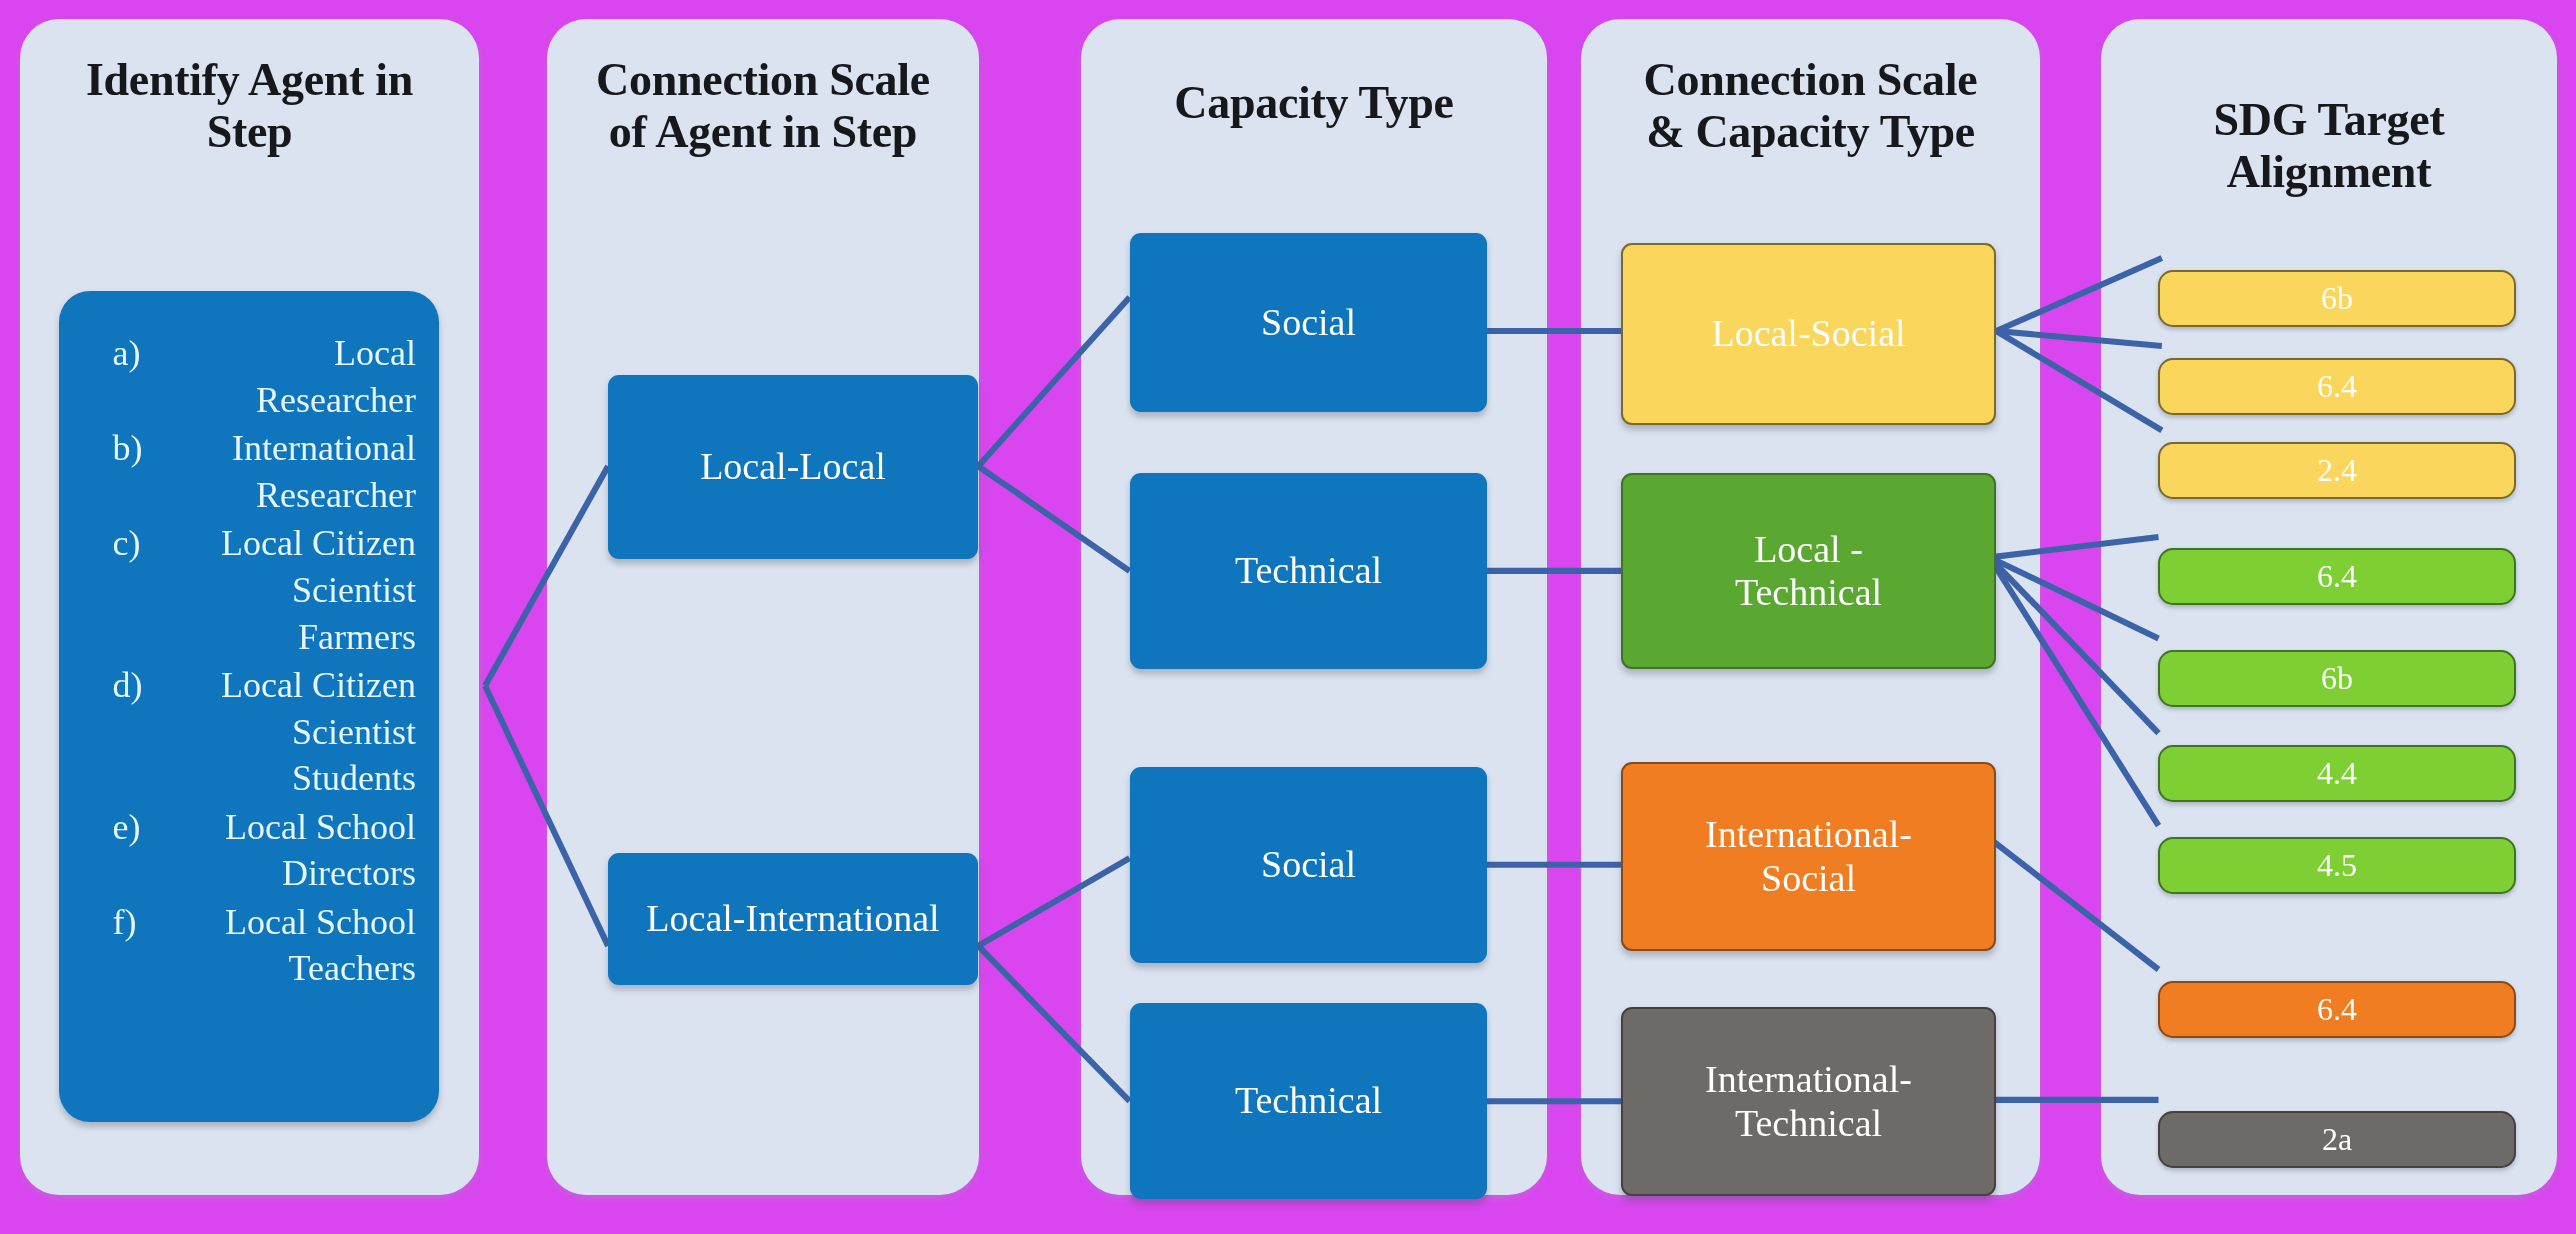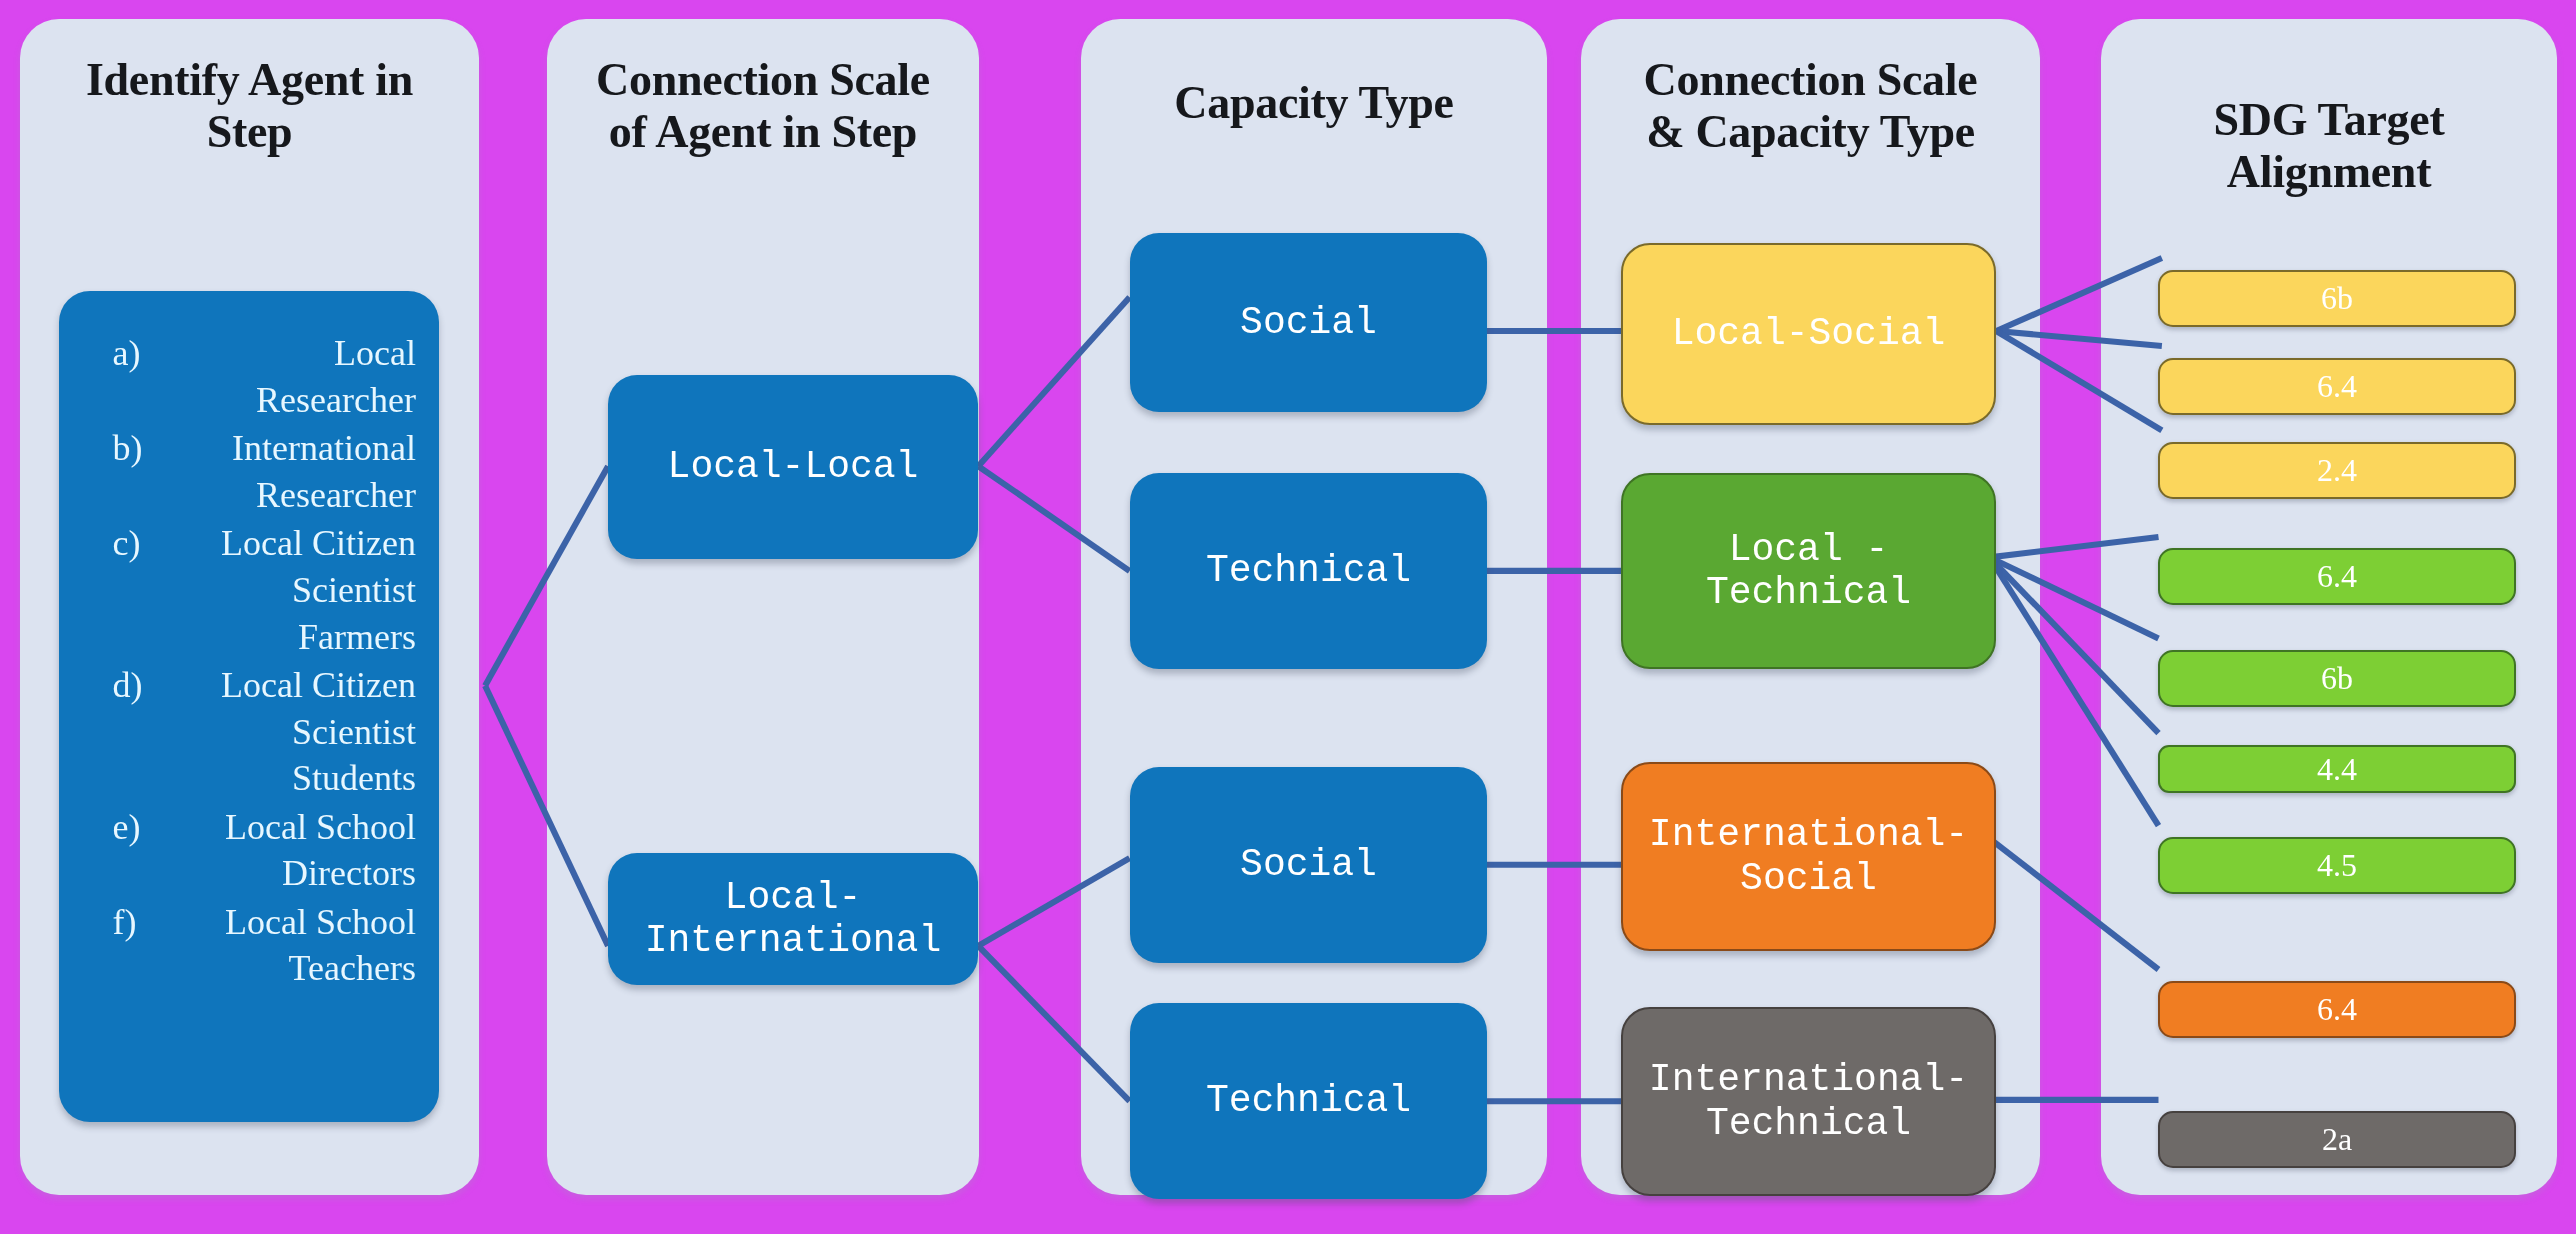--- a/index.html
+++ b/index.html
@@ -36,28 +36,27 @@
     white-space: pre-line;
   }
 
   
   .node {
     position: absolute;
     display: flex;
     align-items: center;
     justify-content: center;
     text-align: center;
-    border-radius: 29px;
+    border-radius: 11px;
     color: #ffffff;
     font-size: 38px;
     line-height: 1.14;
     white-space: pre-line;
     box-sizing: border-box;
     box-shadow: 0 4.7px 6px rgba(60,70,90,0.30);
-    font-family: Liberation Mono, monospace;
   }
   .node.blue   { background: #0f75bc; }
   .node.yellow { background: #fbd65c; border: 2.7px solid #7a6a2a; }
   .node.green  { background: #5aa832; border: 2.7px solid #3f7424; }
   .node.orange { background: #f07d22; border: 2.7px solid #8a4a18; }
   .node.gray   { background: #6e6a68; border: 2.7px solid #46413f; }
 
   
   .agents-box {
     position: absolute;
@@ -211,20 +210,20 @@
 Social</div>
   <div class="node gray" style="left:1621px; top:1007px; width:375px; height:189px;">International-
 Technical</div>
 
   <div class="pill yellow" style="left:2158px; top:230px; width:358px; height:57px;">6b</div>
   <div class="pill yellow" style="left:2158px; top:318px; width:358px; height:57px;">6.4</div>
   <div class="pill yellow" style="left:2158px; top:402px; width:358px; height:57px;">2.4</div>
 
   <div class="pill green" style="left:2158px; top:508px; width:358px; height:57px;">6.4</div>
   <div class="pill green" style="left:2158px; top:610px; width:358px; height:57px;">6b</div>
-  <div class="pill green" style="left:2158px; top:705px; width:358px; height:48px;border-radius:11px;">4.4</div>
+  <div class="pill green" style="left:2158px; top:705px; width:358px; height:57px;">4.4</div>
   <div class="pill green" style="left:2158px; top:797px; width:358px; height:57px;">4.5</div>
 
   <div class="pill orange" style="left:2158px; top:941px; width:358px; height:57px;">6.4</div>
   <div class="pill gray" style="left:2158px; top:1071px; width:358px; height:57px;">2a</div>
 
 </div>
 
 
 </body></html>

